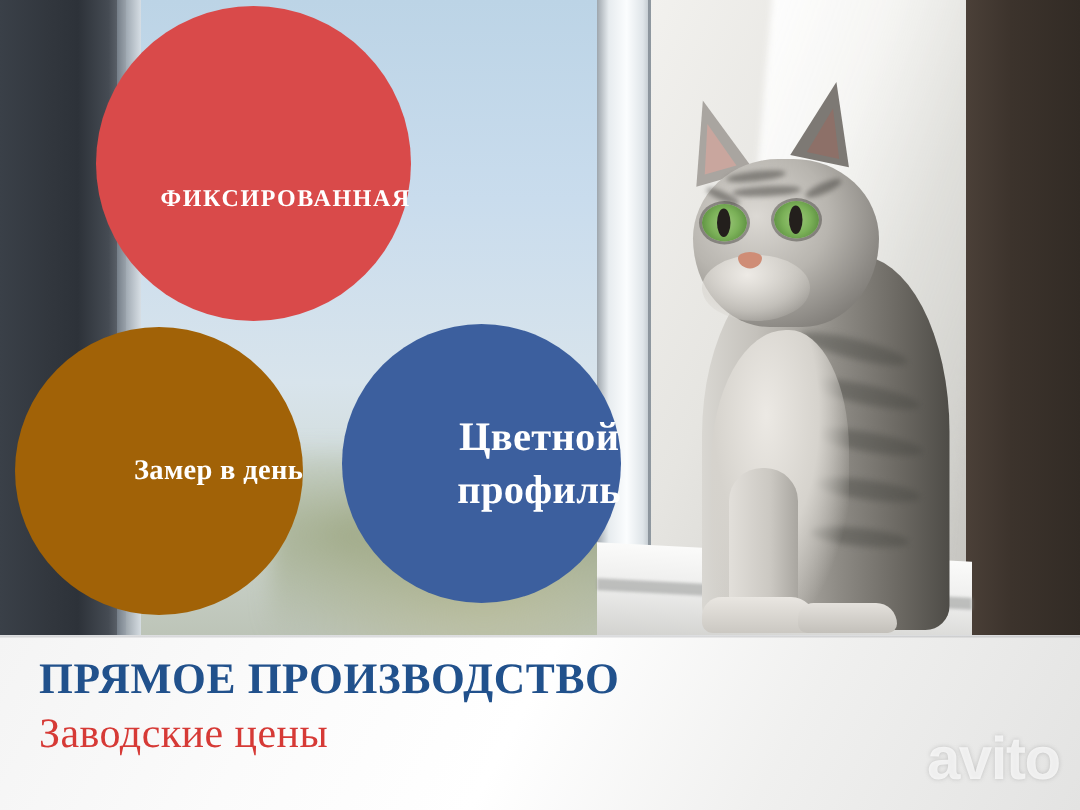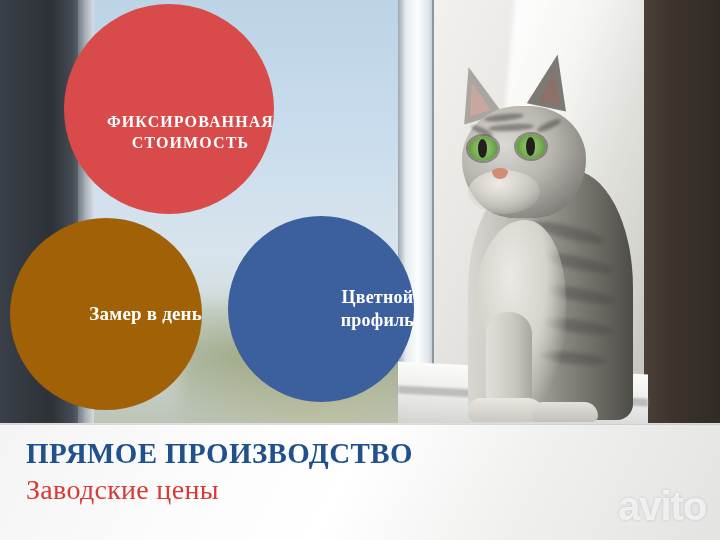--- a/index.html
+++ b/index.html
@@ -273,21 +273,21 @@
     left: 10px; top: 218px;
     width: 192px; height: 192px;
     background: #a16207;
     font-size: 19px;
     letter-spacing: .2px;
   }
   .bubble-blue {
     left: 228px; top: 216px;
     width: 186px; height: 186px;
     background: #3c5f9e;
-    font-size: 18px;
+    font-size: 27px;
     letter-spacing: .2px;
   }
 
   
   .banner {
     position: absolute;
     left: 0; top: 423px;
     width: 720px; height: 117px;
     background: linear-gradient(118deg,
       #f4f4f4 0%, #fbfbfb 26%, #ffffff 48%, #f0f0ef 72%, #e3e3e2 100%);
@@ -376,21 +376,20 @@
       <div class="cat-pupil pupil-r"></div>
       <div class="cat-nose"></div>
     </div>
 
     <div class="photo-soften"></div>
   </div>
 
   <div class="bubble bubble-red">
     <div>
       <span>ФИКСИРОВАННАЯ</span><br>
-      <span>СТОИМОСТЬ</span>
     </div>
   </div>
 
   <div class="bubble bubble-black">
     <div>
       <span>Замер в день</span><br>
     </div>
   </div>
 
   <div class="bubble bubble-blue">

